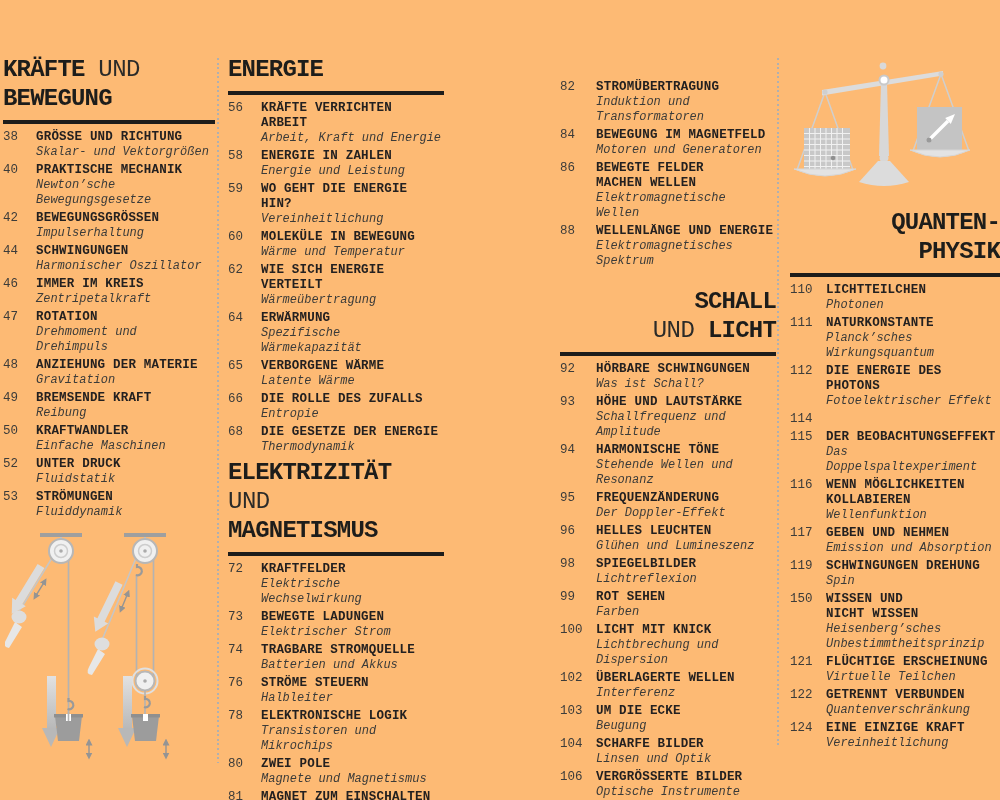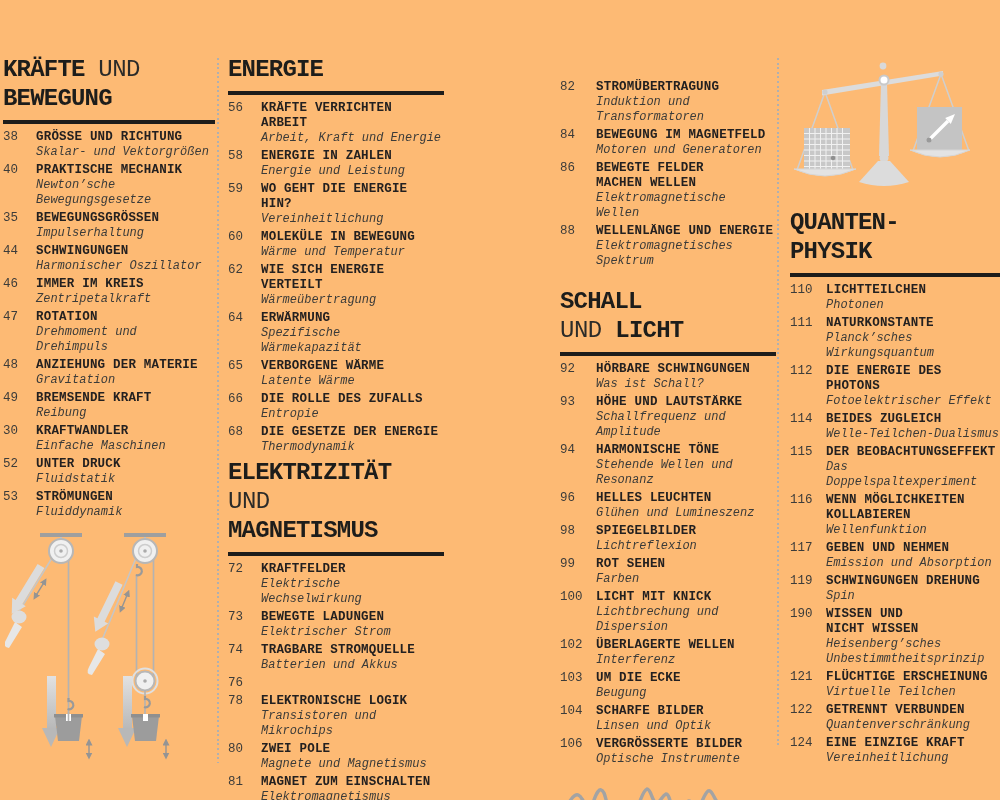--- a/index.html
+++ b/index.html
@@ -10,22 +10,22 @@
   .col2{left:228px;top:55px;width:216px;}
   .col3{left:560px;top:48px;width:216px;margin-top:32px;}
   .col4{left:790px;top:58px;width:210px;}
 
   .heading{margin:0;font-size:24px;line-height:29px;font-weight:bold;
            letter-spacing:-0.8px;color:#1d1d1b;}
   .heading .hline{display:block;}
   .heading .light{font-weight:400;letter-spacing:-0.5px;color:#2b2b29;}
   .rule{height:4px;background:#1d1d1b;margin:7px 0 6px 0;border:0;}
   .mt16{}
-  .mt18{margin-top:18px;}
-  .mt10{margin-top:10px;}
+  .mt18{margin-top:18px;text-align:right;}
+  .mt10{margin-top:10px;text-align:right;}
 
   ol.entries{list-style:none;margin:0;padding:0;}
   .entry{display:flex;margin-bottom:3px;}
   .num{flex:0 0 33px;width:33px;font-size:12.5px;line-height:15px;color:#3c3c3a;}
   .col3 .num,.col4 .num{flex-basis:36px;width:36px;}
   .ebody{flex:1;min-width:0;}
   .etitle{display:block;font-weight:bold;font-size:12.5px;line-height:15px;
           letter-spacing:0.2px;color:#232020;white-space:pre-line;}
   .esub{display:block;font-style:italic;font-size:12px;line-height:15px;
         color:#3b3b39;white-space:pre-line;}
@@ -60,21 +60,21 @@
           </span>
         </li>
         <li class="entry">
           <span class="num">40</span>
           <span class="ebody">
             <span class="etitle">PRAKTISCHE MECHANIK</span>
             <span class="esub">Newton’sche Bewegungsgesetze</span>
           </span>
         </li>
         <li class="entry">
-          <span class="num">35</span>
+          <span class="num">42</span>
           <span class="ebody">
             <span class="etitle">BEWEGUNGSGRÖSSEN</span>
             <span class="esub">Impulserhaltung</span>
           </span>
         </li>
         <li class="entry">
           <span class="num">44</span>
           <span class="ebody">
             <span class="etitle">SCHWINGUNGEN</span>
             <span class="esub">Harmonischer Oszillator</span>
@@ -102,21 +102,21 @@
           </span>
         </li>
         <li class="entry">
           <span class="num">49</span>
           <span class="ebody">
             <span class="etitle">BREMSENDE KRAFT</span>
             <span class="esub">Reibung</span>
           </span>
         </li>
         <li class="entry">
-          <span class="num">30</span>
+          <span class="num">50</span>
           <span class="ebody">
             <span class="etitle">KRAFTWANDLER</span>
             <span class="esub">Einfache Maschinen</span>
           </span>
         </li>
         <li class="entry">
           <span class="num">52</span>
           <span class="ebody">
             <span class="etitle">UNTER DRUCK</span>
             <span class="esub">Fluidstatik</span>
@@ -289,20 +289,24 @@
         </li>
         <li class="entry">
           <span class="num">74</span>
           <span class="ebody">
             <span class="etitle">TRAGBARE STROMQUELLE</span>
             <span class="esub">Batterien und Akkus</span>
           </span>
         </li>
         <li class="entry">
           <span class="num">76</span>
+          <span class="ebody">
+            <span class="etitle">STRÖME STEUERN</span>
+            <span class="esub">Halbleiter</span>
+          </span>
         </li>
         <li class="entry">
           <span class="num">78</span>
           <span class="ebody">
             <span class="etitle">ELEKTRONISCHE LOGIK</span>
             <span class="esub">Transistoren und Mikrochips</span>
           </span>
         </li>
         <li class="entry">
           <span class="num">80</span>
@@ -372,20 +376,27 @@
           <span class="ebody">
             <span class="etitle">HÖHE UND LAUTSTÄRKE</span>
             <span class="esub">Schallfrequenz und Amplitude</span>
           </span>
         </li>
         <li class="entry">
           <span class="num">94</span>
           <span class="ebody">
             <span class="etitle">HARMONISCHE TÖNE</span>
             <span class="esub">Stehende Wellen und Resonanz</span>
+          </span>
+        </li>
+        <li class="entry">
+          <span class="num">95</span>
+          <span class="ebody">
+            <span class="etitle">FREQUENZÄNDERUNG</span>
+            <span class="esub">Der Doppler-Effekt</span>
           </span>
         </li>
         <li class="entry">
           <span class="num">96</span>
           <span class="ebody">
             <span class="etitle">HELLES LEUCHTEN</span>
             <span class="esub">Glühen und Lumineszenz</span>
           </span>
         </li>
         <li class="entry">
@@ -523,24 +534,20 @@
         </li>
         <li class="entry">
           <span class="num">112</span>
           <span class="ebody">
             <span class="etitle">DIE ENERGIE DES PHOTONS</span>
             <span class="esub">Fotoelektrischer Effekt</span>
           </span>
         </li>
         <li class="entry">
           <span class="num">114</span>
-          <span class="ebody">
-            <span class="etitle">BEIDES ZUGLEICH</span>
-            <span class="esub">Welle-Teilchen-Dualismus</span>
-          </span>
         </li>
         <li class="entry">
           <span class="num">115</span>
           <span class="ebody">
             <span class="etitle">DER BEOBACHTUNGSEFFEKT</span>
             <span class="esub">Das Doppelspaltexperiment</span>
           </span>
         </li>
         <li class="entry">
           <span class="num">116</span>
@@ -558,21 +565,21 @@
           </span>
         </li>
         <li class="entry">
           <span class="num">119</span>
           <span class="ebody">
             <span class="etitle">SCHWINGUNGEN DREHUNG</span>
             <span class="esub">Spin</span>
           </span>
         </li>
         <li class="entry">
-          <span class="num">190</span>
+          <span class="num">150</span>
           <span class="ebody">
             <span class="etitle">WISSEN UND
 NICHT WISSEN</span>
             <span class="esub">Heisenberg’sches
 Unbestimmtheitsprinzip</span>
           </span>
         </li>
         <li class="entry">
           <span class="num">121</span>
           <span class="ebody">

